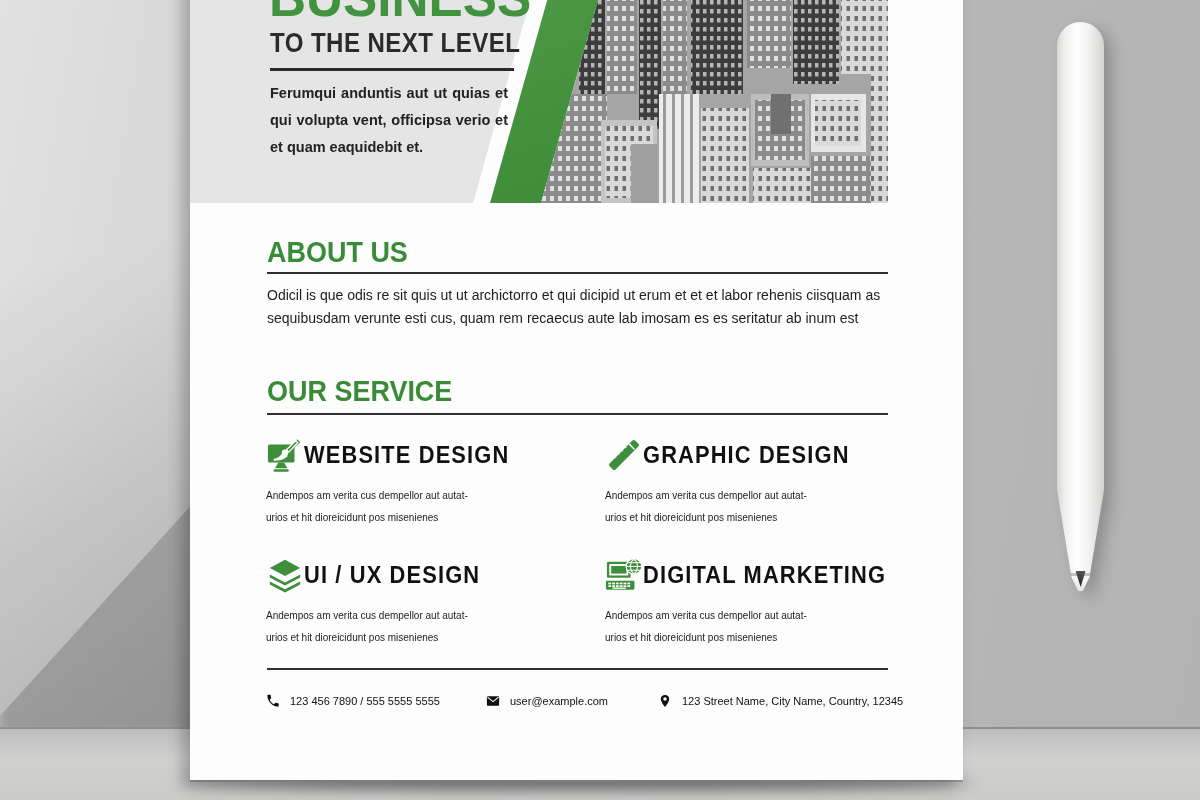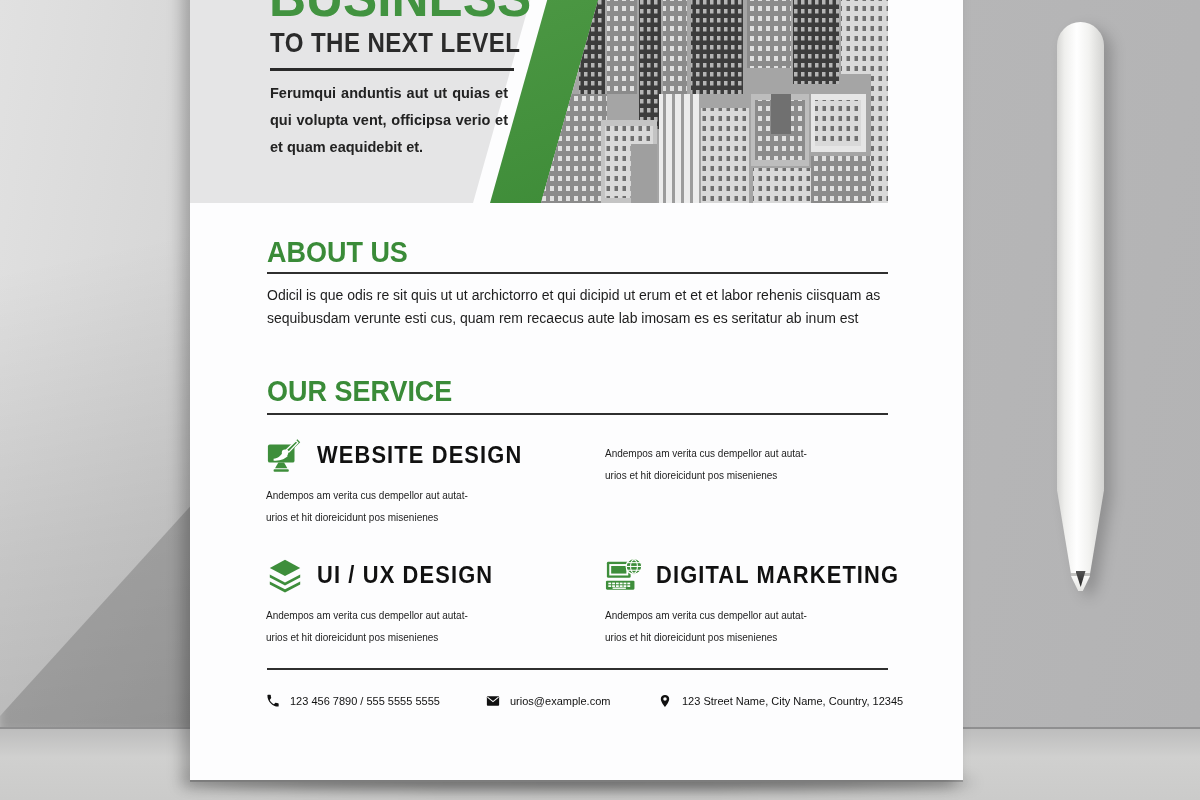--- a/index.html
+++ b/index.html
@@ -56,21 +56,21 @@
   .footer-rule { top:724px; }
   .about-text { position:absolute; left:77px; top:340px; width:625px; font-size:14px;
     line-height:22.5px; color:#1d1d1d; }
 
   
   .svc { position:absolute; width:312px; }
   .svc-1 { left:76px;  top:490px; }
   .svc-2 { left:415px; top:490px; }
   .svc-3 { left:76px;  top:610px; }
   .svc-4 { left:415px; top:610px; }
-  .svc-head { display:flex; align-items:center; gap:13px; height:42px; }
+  .svc-head { display:flex; align-items:center; height:42px; }
   .svc-icon { width:38px; height:38px; flex:0 0 38px; }
   .svc-icon svg { width:38px; height:38px; display:block; }
   .svc-name { font-size:23px; font-weight:bold; color:#111; letter-spacing:1.2px;
     transform:scaleX(0.95); transform-origin:left center; white-space:nowrap; }
   .svc-desc { margin-top:9px; font-size:10px; line-height:22px; color:#1d1d1d; }
 
   
   .footer-item { position:absolute; top:750px; display:inline-flex; align-items:center;
     gap:10px; font-size:11px; color:#111; white-space:nowrap; }
   .footer-phone   { left:76px; }
@@ -189,20 +189,41 @@
         </span>
         <span class="svc-name">WEBSITE DESIGN</span>
       </div>
       <div class="svc-desc">
         <div>Andempos am verita cus dempellor aut autat-</div>
         <div>urios et hit dioreicidunt pos misenienes</div>
       </div>
     </div>
 
     <div class="svc svc-2">
+      <div class="svc-head">
+        <span class="svc-icon">
+          <svg viewBox="0 0 40 40">
+            <g transform="rotate(45 20 20)" fill="#3e8e3b">
+              <rect x="15.6" y="1" width="8.8" height="38" rx="2"></rect>
+              <rect x="15.6" y="7" width="4.4" height="2" fill="#fff"></rect>
+              <rect x="15.6" y="12" width="4.4" height="2" fill="#fff"></rect>
+              <rect x="15.6" y="17" width="4.4" height="2" fill="#fff"></rect>
+              <rect x="15.6" y="22" width="4.4" height="2" fill="#fff"></rect>
+              <rect x="15.6" y="27" width="4.4" height="2" fill="#fff"></rect>
+            </g>
+            <g transform="rotate(-45 20 20)" fill="#3e8e3b">
+              <rect x="9" y="16.2" width="23" height="7.6" rx="1.5"></rect>
+              <path d="M9 16.2 v7.6 L2.5 20 z"></path>
+              <rect x="33" y="16.2" width="4.5" height="7.6" rx="1.5"></rect>
+              <rect x="31.2" y="16.2" width="1.4" height="7.6" fill="#fff"></rect>
+            </g>
+          </svg>
+        </span>
+        <span class="svc-name">GRAPHIC DESIGN</span>
+      </div>
       <div class="svc-desc">
         <div>Andempos am verita cus dempellor aut autat-</div>
         <div>urios et hit dioreicidunt pos misenienes</div>
       </div>
     </div>
 
     <div class="svc svc-3">
       <div class="svc-head">
         <span class="svc-icon">
           <svg viewBox="0 0 40 40" fill="#3e8e3b">
@@ -270,21 +291,21 @@
       <span>123 456 7890 / 555 5555 5555</span>
     </div>
 
     <div class="footer-item footer-email">
       <span>
         <svg viewBox="0 0 24 24">
             <rect x="1.5" y="4" width="21" height="16" rx="1.5" fill="#111"></rect>
             <path d="M2.5 5.2 L12 13 L21.5 5.2" fill="none" stroke="#fff" stroke-width="1.8"></path>
           </svg>
       </span>
-      <span>urios@example.com</span>
+      <span>user@example.com</span>
     </div>
 
     <div class="footer-item footer-address">
       <span>
         <svg viewBox="0 0 24 24" fill="#111">
             <path d="M12 1.5a7.2 7.2 0 0 0-7.2 7.2c0 5.2 7.2 13.8 7.2 13.8s7.2-8.6 7.2-13.8A7.2 7.2 0 0 0 12 1.5zm0 10.1a3 3 0 1 1 0-6 3 3 0 0 1 0 6z"></path>
           </svg>
       </span>
       <span>123 Street Name, City Name, Country, 12345</span>
     </div>

